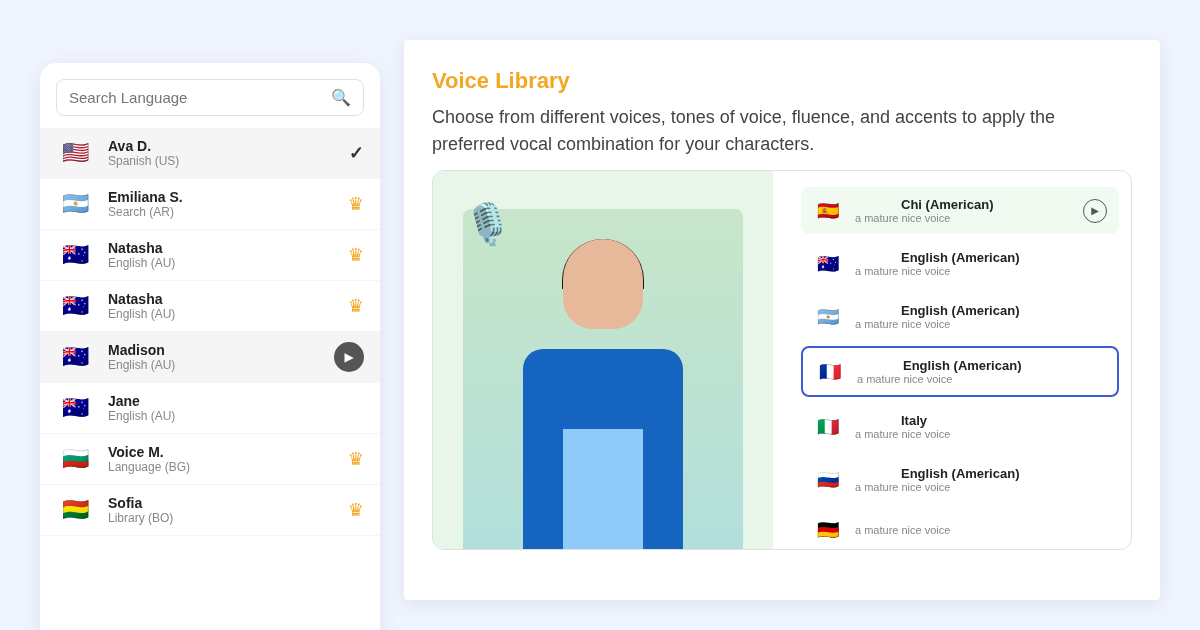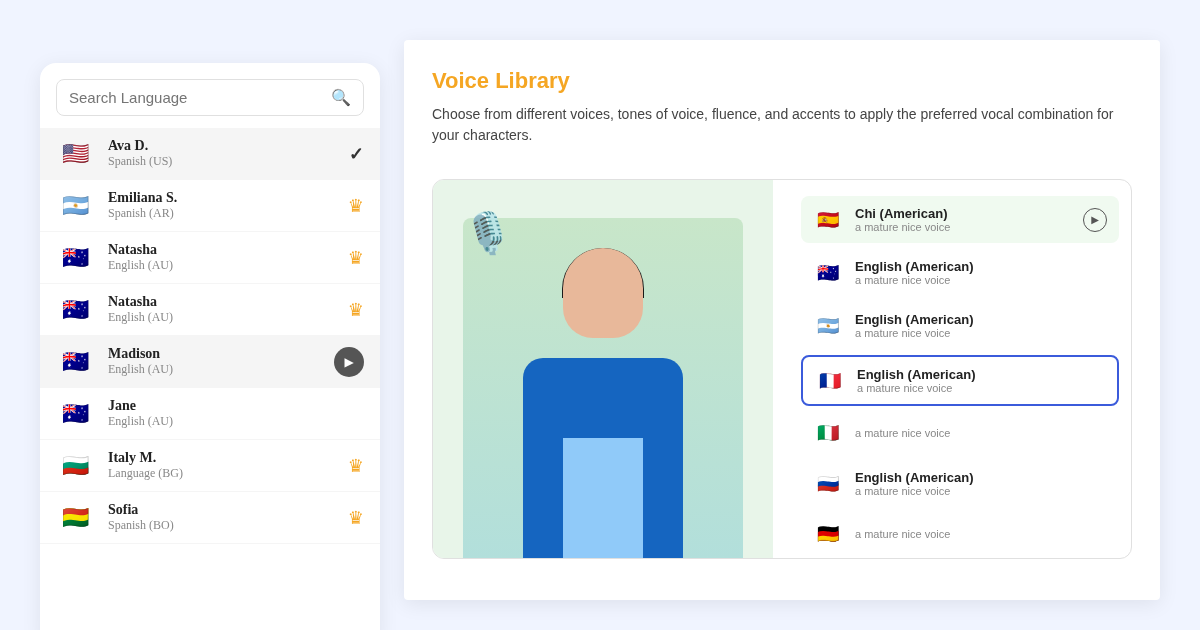--- a/index.html
+++ b/index.html
@@ -73,21 +73,21 @@
       height: 28px;
       border-radius: 4px;
       margin-right: 12px;
       flex-shrink: 0;
       overflow: hidden;
       display: flex;
       align-items: center;
       justify-content: center;
       font-size: 22px;
     }
-    .voice-info { flex: 1; font-family: Liberation Serif, serif; }
+    .voice-info { flex: 1; }
     .voice-name {
       font-size: 14px;
       font-weight: 600;
       color: #222;
     }
     .voice-lang {
       font-size: 12px;
       color: #888;
     }
     .checkmark { color: #333; font-size: 18px; font-weight: bold; }
@@ -110,24 +110,24 @@
       box-shadow: 0 4px 20px rgba(0,0,0,0.08);
       height: 560px;
     }
     .panel-title {
       font-size: 22px;
       font-weight: 700;
       color: #f5a623;
       margin-bottom: 10px;
     }
     .panel-desc {
-      font-size: 14px;
+      font-size: 18px;
       color: #444;
       line-height: 1.5;
-      margin-bottom: 33px;
+      margin-bottom: 12px;
     }
     .voice-content {
       display: flex;
       gap: 16px;
       border: 1.5px solid #e0e0e0;
       border-radius: 12px;
       overflow: hidden;
       height: 380px;
     }
     .avatar-section {
@@ -220,21 +220,21 @@
     }
     .flag-small {
       width: 32px; height: 22px;
       border-radius: 3px;
       overflow: hidden;
       flex-shrink: 0;
       font-size: 18px;
       display: flex; align-items: center; justify-content: center;
     }
     .opt-info { flex: 1; }
-    .opt-name { font-size: 13px; font-weight: 600; color: #222; }
+    .opt-name { font-size: 13px; font-weight: 600; color: #222; margin-left: 46px; }
     .opt-desc { font-size: 11px; color: #888; }
     .opt-play {
       width: 24px; height: 24px;
       border-radius: 50%;
       border: 1.5px solid #555;
       display: flex; align-items: center; justify-content: center;
       font-size: 10px;
       color: #555;
     }
   </style>
@@ -255,21 +255,21 @@
     <div class="voice-info">
       <div class="voice-name">Ava D.</div>
       <div class="voice-lang">Spanish (US)</div>
     </div>
     <span class="checkmark">✓</span>
   </div>
         <div class="voice-item">
     <div class="flag">🇦🇷</div>
     <div class="voice-info">
       <div class="voice-name">Emiliana S.</div>
-      <div class="voice-lang">Spanish (AR)</div>
+      <div class="voice-lang">Search (AR)</div>
     </div>
     <span class="crown">♛</span>
   </div>
         <div class="voice-item">
     <div class="flag">🇦🇺</div>
     <div class="voice-info">
       <div class="voice-name">Natasha</div>
       <div class="voice-lang">English (AU)</div>
     </div>
     <span class="crown">♛</span>
@@ -294,30 +294,30 @@
     <div class="flag">🇦🇺</div>
     <div class="voice-info">
       <div class="voice-name">Jane</div>
       <div class="voice-lang">English (AU)</div>
     </div>
 
   </div>
         <div class="voice-item">
     <div class="flag">🇧🇬</div>
     <div class="voice-info">
-      <div class="voice-name">Italy M.</div>
+      <div class="voice-name">Voice M.</div>
       <div class="voice-lang">Language (BG)</div>
     </div>
     <span class="crown">♛</span>
   </div>
         <div class="voice-item">
     <div class="flag">🇧🇴</div>
     <div class="voice-info">
       <div class="voice-name">Sofia</div>
-      <div class="voice-lang">Spanish (BO)</div>
+      <div class="voice-lang">Library (BO)</div>
     </div>
     <span class="crown">♛</span>
   </div>
       </div>
   </div>
 
   <div class="right-panel">
     <div class="panel-title">Voice Library</div>
     <div class="panel-desc">Choose from different voices, tones of voice, fluence, and accents to apply the preferred vocal combination for your characters.</div>
     <div class="voice-content">
@@ -363,20 +363,21 @@
     <div class="flag-small">🇫🇷</div>
     <div class="opt-info">
       <div class="opt-name">English (American)</div>
       <div class="opt-desc">a mature nice voice</div>
     </div>
 
   </div>
           <div class="voice-option">
     <div class="flag-small">🇮🇹</div>
     <div class="opt-info">
+      <div class="opt-name">Italy</div>
       <div class="opt-desc">a mature nice voice</div>
     </div>
 
   </div>
           <div class="voice-option">
     <div class="flag-small">🇷🇺</div>
     <div class="opt-info">
       <div class="opt-name">English (American)</div>
       <div class="opt-desc">a mature nice voice</div>
     </div>

